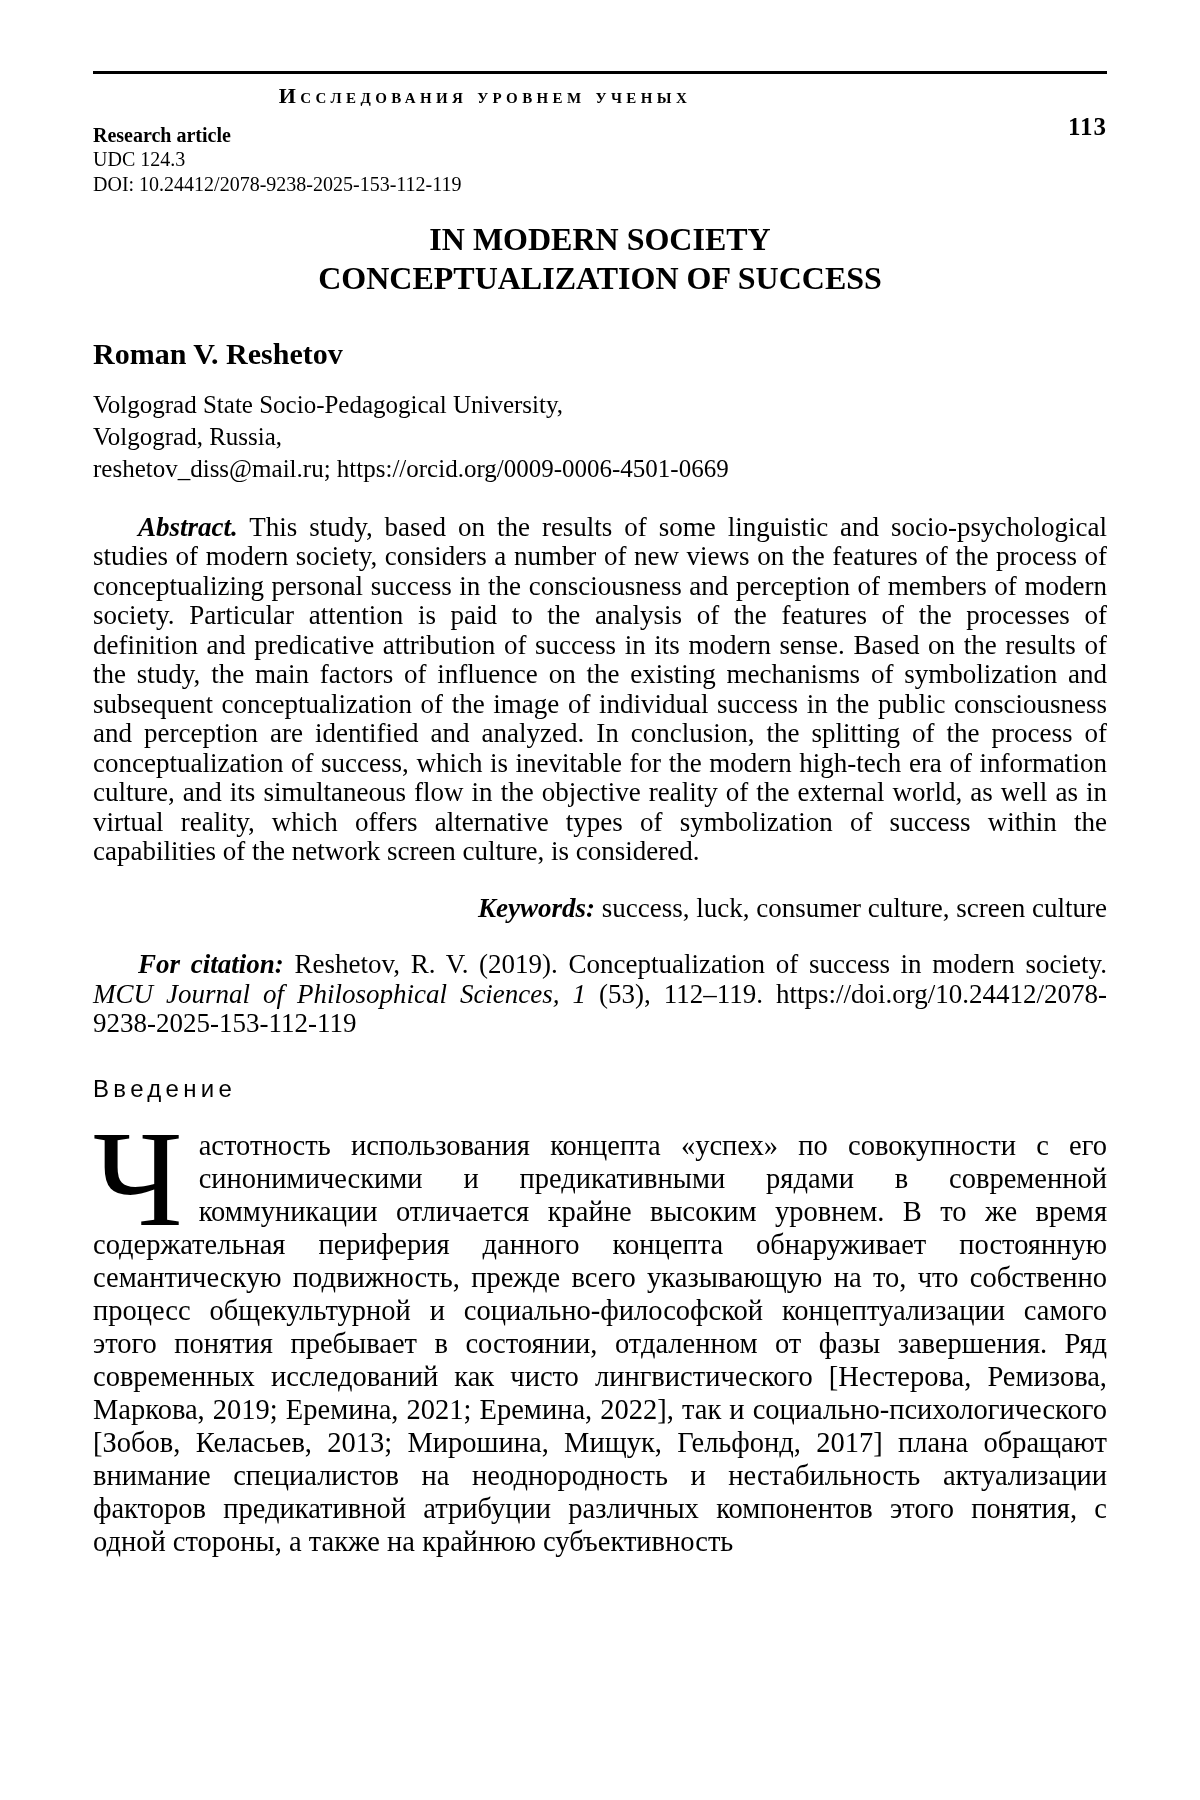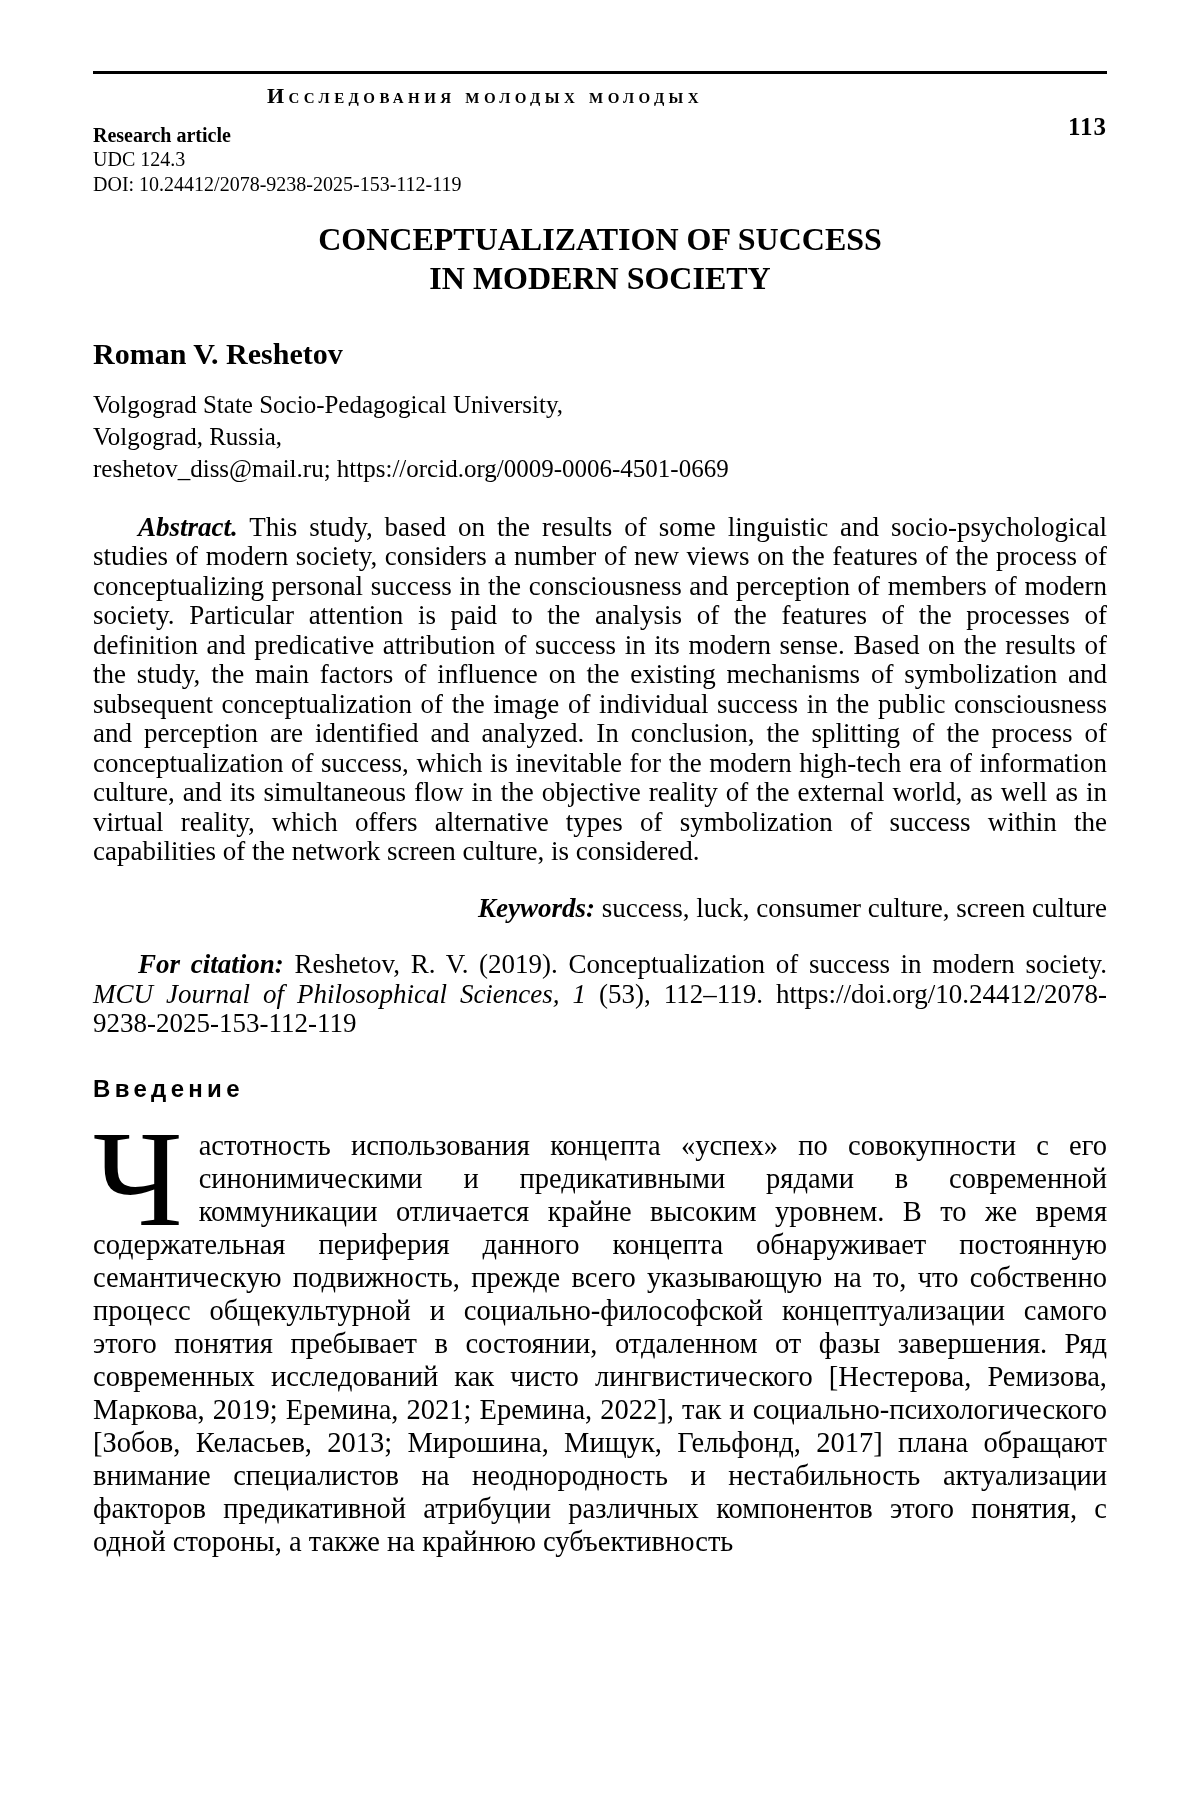--- a/index.html
+++ b/index.html
@@ -61,21 +61,21 @@
   }
   .abstract { margin-top: 28px; }
   .keywords { margin-top: 2px; text-align: right; }
   .citation { margin-top: 24px; }
   .lbl { font-weight: bold; font-style: italic; }
   .it { font-style: italic; }
   .section-heading {
     margin-top: 36px;
     font-family: "Liberation Sans", sans-serif;
     font-size: 24px;
-    font-weight: bold;
+    font-weight: normal;
     letter-spacing: 0.18em;
   }
   .body-para {
     margin-top: 26px;
     font-size: 28.5px;
     line-height: 33px;
     text-align: justify;
     hyphens: auto;
     -webkit-hyphens: auto;
   }
@@ -89,33 +89,33 @@
   }
 </style>
 </head>
 <body>
 
 <div class="page">
 
   <div class="header-rule"></div>
 
   <div class="header-row">
-    <span class="running-head">Исследования молодых молодых</span>
+    <span class="running-head">Исследования уровнем ученых</span>
     <span class="page-number">113</span>
   </div>
 
   <div class="meta">
     <div class="article-type">Research article</div>
     <div>UDC 124.3</div>
     <div>DOI: 10.24412/2078-9238-2025-153-112-119</div>
   </div>
 
   <div class="title-block">
+    <div>IN MODERN SOCIETY</div>
     <div>CONCEPTUALIZATION OF SUCCESS</div>
-    <div>IN MODERN SOCIETY</div>
   </div>
 
   <div class="author-name">Roman V. Reshetov</div>
 
   <div class="affiliation">
     <div>Volgograd State Socio-Pedagogical University,</div>
     <div>Volgograd, Russia,</div>
     <div>reshetov_diss@mail.ru; https://orcid.org/0009-0006-4501-0669</div>
   </div>
 

